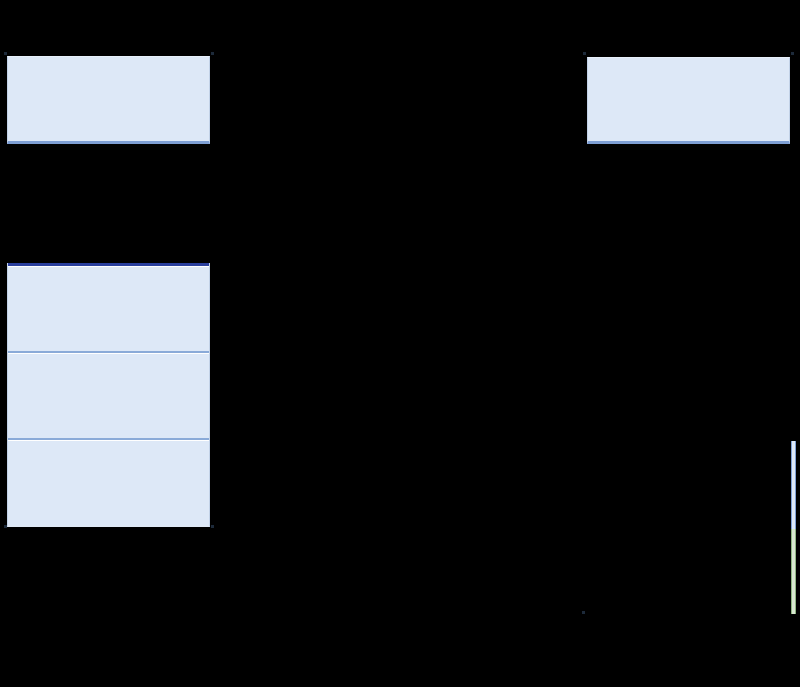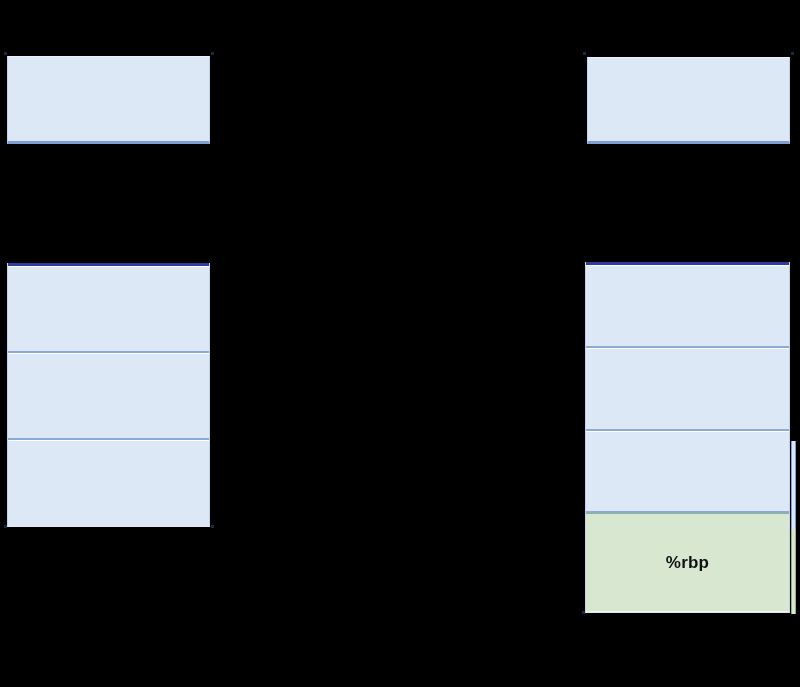--- a/index.html
+++ b/index.html
@@ -133,33 +133,18 @@
     <div class="row">
       <span class="row-label"></span>
     </div>
     <div class="row">
       <span class="row-label"></span>
     </div>
   </div>
   <div class="handle" style="left:4px; top:525px;"></div>
   <div class="handle" style="left:211px; top:525px;"></div>
 
-  <div class="table" style="left:585px; top:262px; width:205px; height:351px;">
-    <div class="table-top-rule"></div>
-    <div class="row">
-      <span class="row-label"></span>
-    </div>
-    <div class="row">
-      <span class="row-label"></span>
-    </div>
-    <div class="row">
-      <span class="row-label"></span>
-    </div>
-    <div class="row green">
-      <span class="row-label">%rbp</span>
-    </div>
-  </div>
   <div class="handle" style="left:582px; top:611px;"></div>
 
   <div class="sliver sliver-blue" style="left:791px; top:441px; width:5px; height:88px;"></div>
   <div class="sliver sliver-green" style="left:791px; top:529px; width:5px; height:85px;"></div>
 
 </div>
 
 </body></html>

